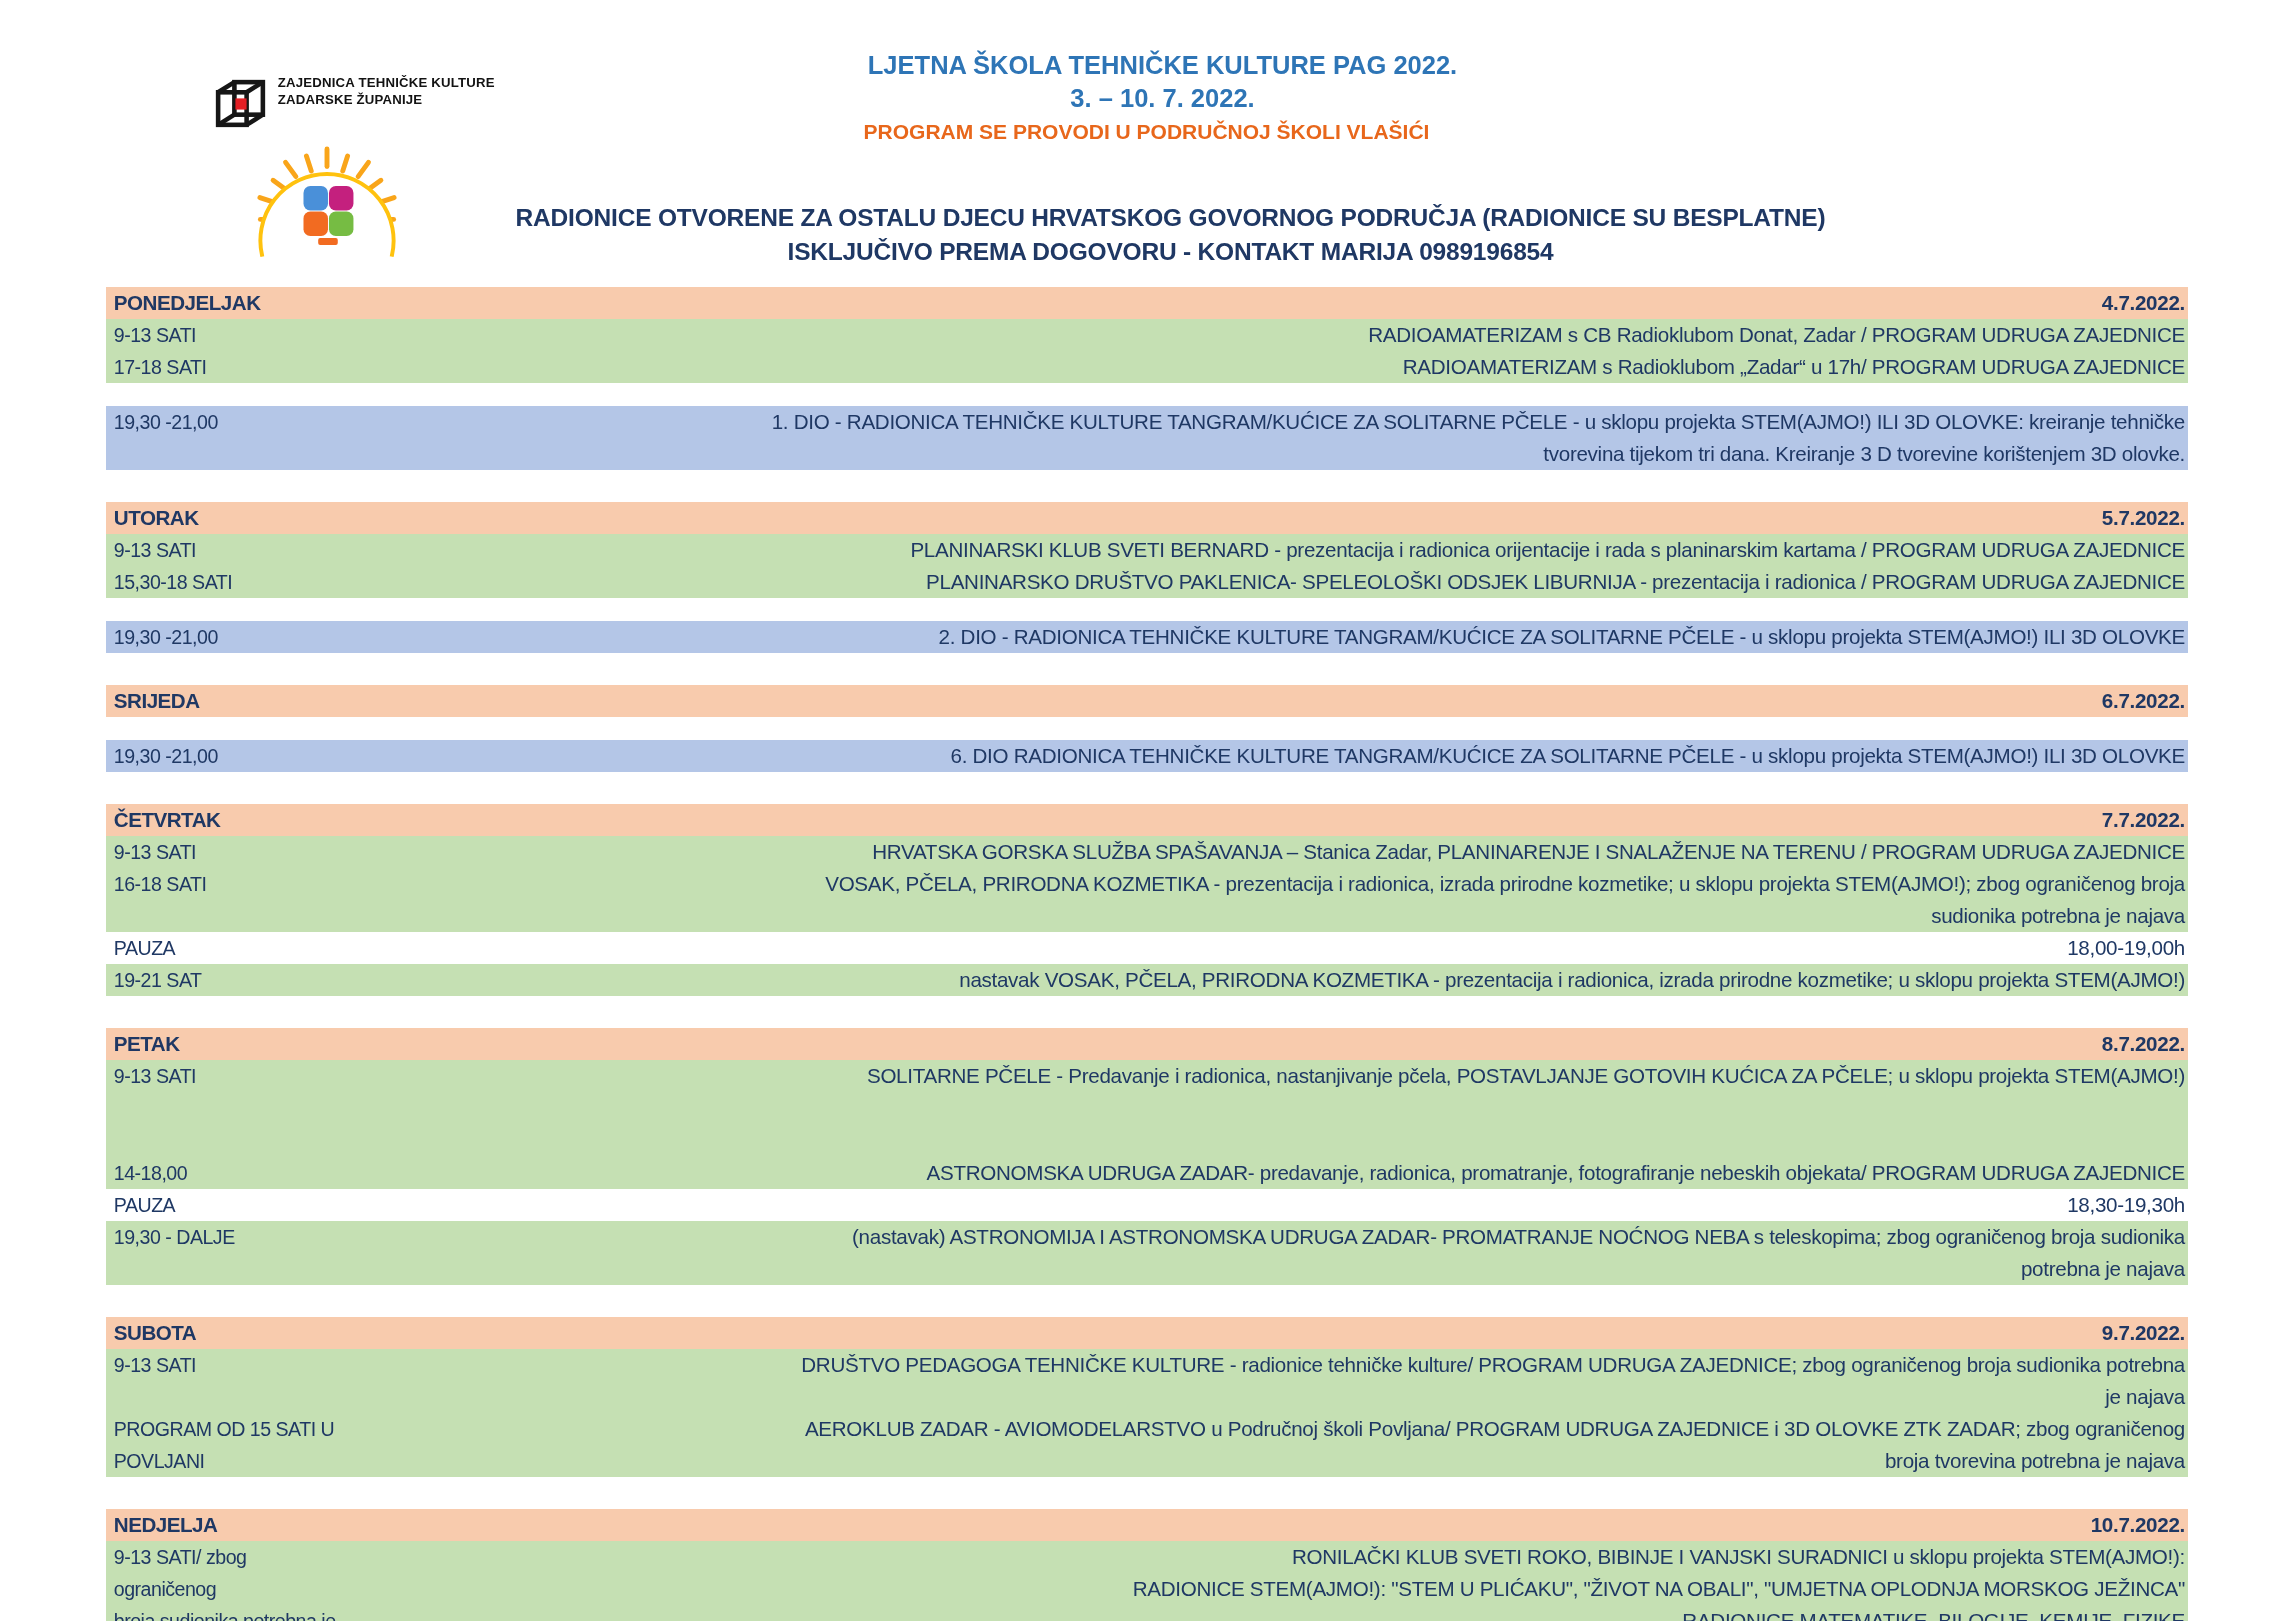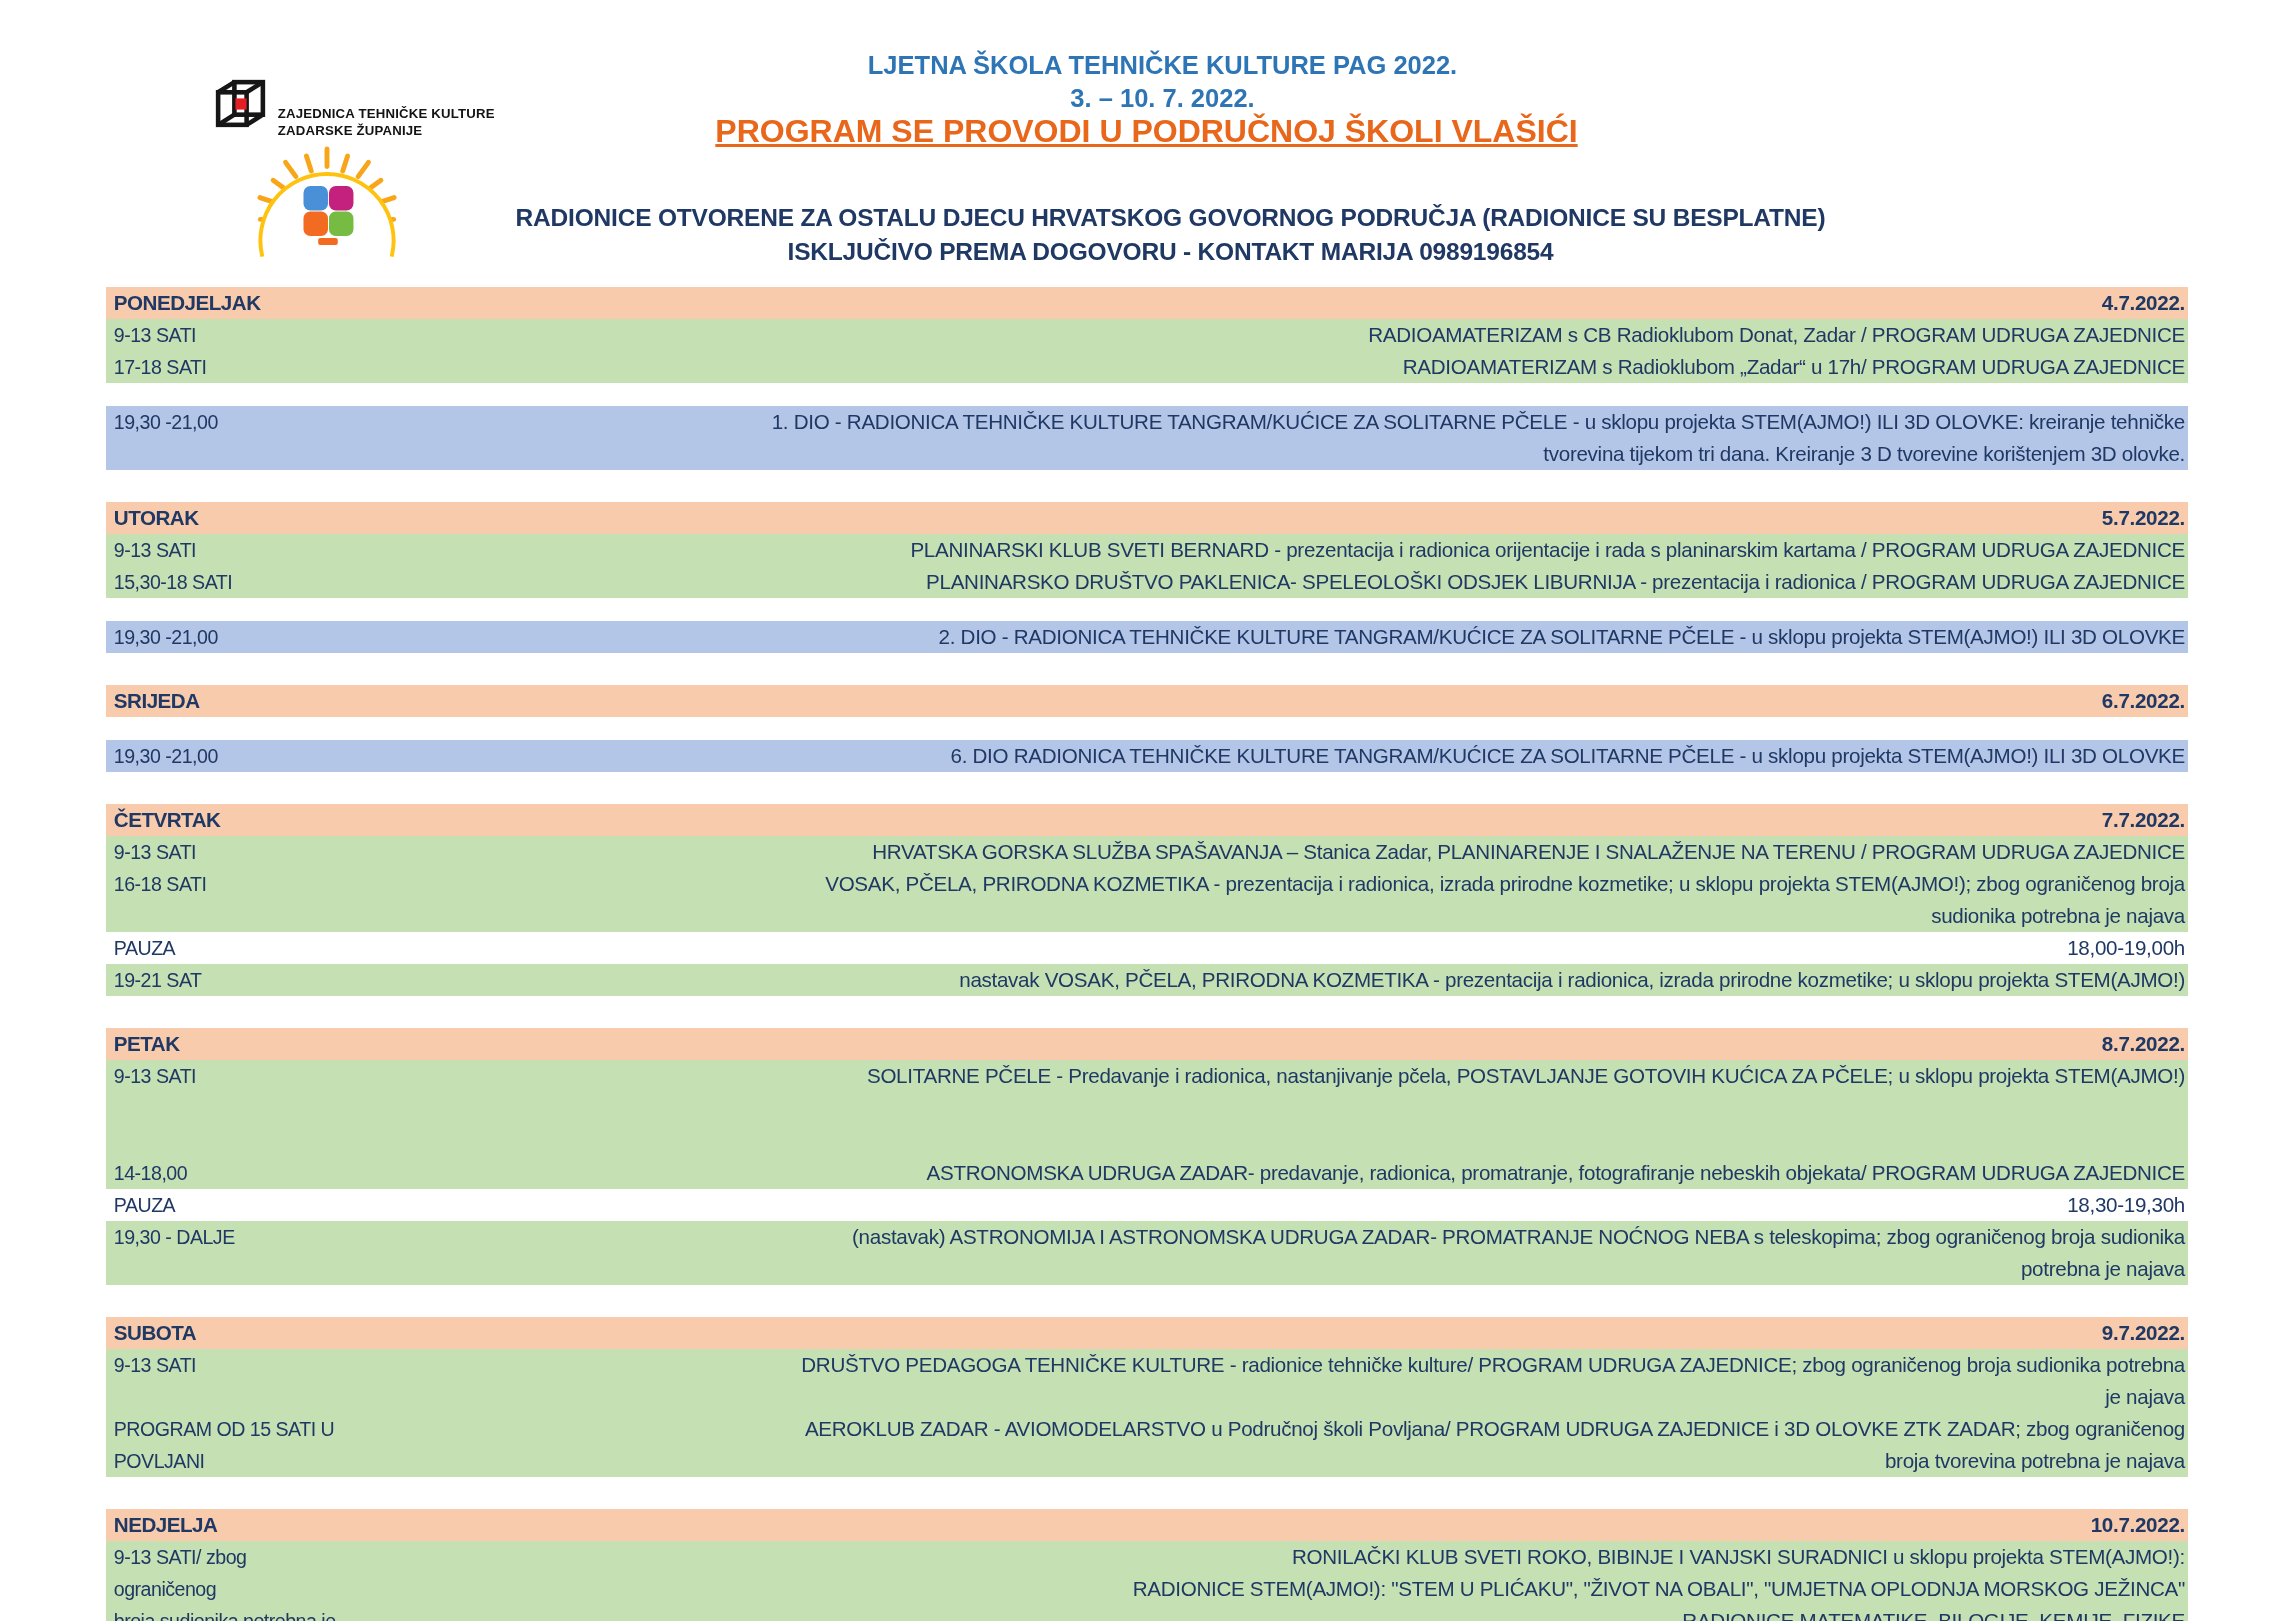--- a/index.html
+++ b/index.html
@@ -4,31 +4,31 @@
 <style>
   * { margin:0; padding:0; box-sizing:border-box; }
   html,body { background:#ffffff; }
   body {
     width:2293px; height:1621px; position:relative; overflow:hidden;
     font-family:"Liberation Sans", sans-serif;
     color:var(--text_navy,#1F3864);
   }
   
   .logos { position:absolute; left:210px; top:74px; width:255px; }
-  .ztk-logo { display:flex; align-items:flex-end; gap:8.8px; margin-left:2px; }
+  .ztk-logo { display:flex; align-items:flex-start; gap:8.8px; margin-left:2px; }
   .ztk-text { font-size:13.2px; font-weight:bold; color:#131313; line-height:1.3; letter-spacing:0.2px; white-space:nowrap; }
   .sun-logo { margin-top:3.9px; width:233px; text-align:center; }
   .sun-logo .l1 { color:var(--accent_orange,#F26822); font-weight:bold; font-size:20.6px; letter-spacing:1px; line-height:23.5px; }
   .sun-logo .l2 { color:var(--accent_orange,#F26822); font-weight:bold; font-size:14.7px; letter-spacing:1px; line-height:17.6px; }
   .sun-logo .l3 { color:var(--accent_orange,#F26822); font-weight:bold; font-size:14.7px; letter-spacing:2px; line-height:17.6px; }
   .sun-logo svg.wave { margin-top:2px; }
   
   .titles { text-align:center; padding-top:49px; }
   .title-blue { color:var(--title_blue,#2E75B6); font-weight:bold; font-size:25.5px; line-height:33px;padding-left:32px; }
-  .title-orange { color:var(--accent_orange,#E97132); font-weight:bold; font-size:32px; line-height:33px;text-decoration:underline; }
+  .title-orange { color:var(--accent_orange,#E97132); font-weight:bold; font-size:21px; line-height:33px; }
   .notes { margin-top:53px; text-align:center;margin-left:48px; }
   .note { color:var(--text_navy,#1F3864); font-weight:bold; font-size:24.5px; line-height:34px; letter-spacing:-0.2px; }
   
   main { position:absolute; top:287px; left:106px; width:2082px; }
   .day-block { margin-bottom:32px; }
   .row { display:flex; align-items:flex-start; }
   .col-time {
     width:235px; flex:0 0 235px; padding-left:7.8px;
     font-size:19.6px; line-height:32px; letter-spacing:-0.5px; white-space:pre-line;
   }

